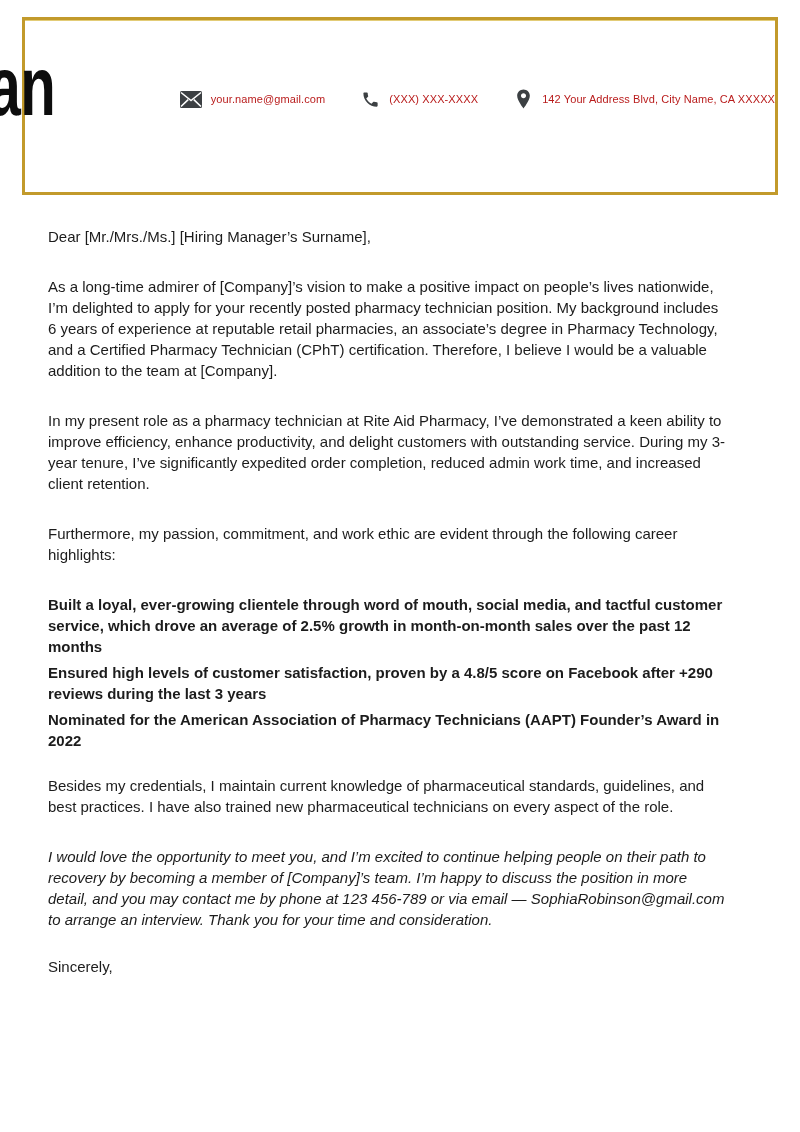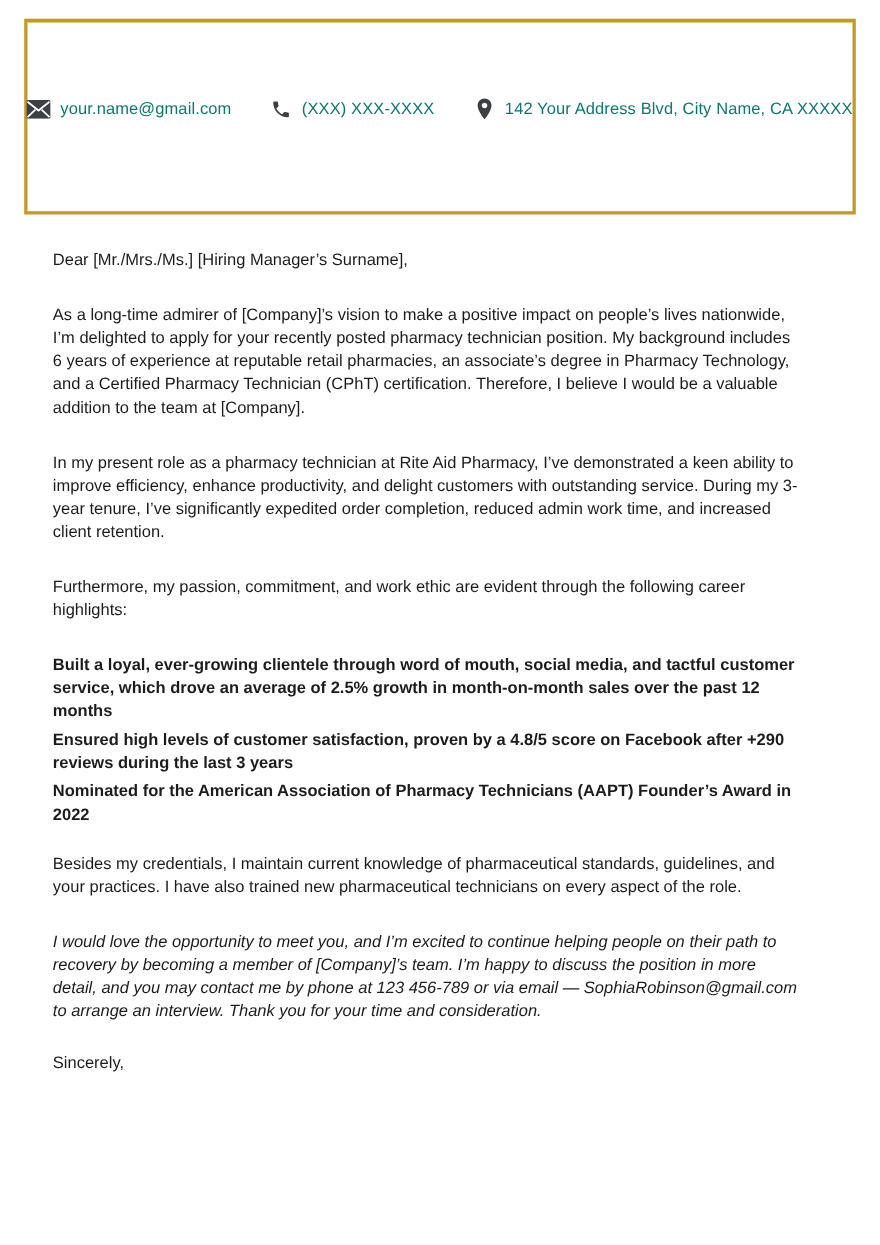--- a/index.html
+++ b/index.html
@@ -42,22 +42,22 @@
     white-space: nowrap;
     transform: scaleX(0.70);
     transform-origin: 50% 50%;
     letter-spacing: -1px;
     margin-bottom: 26px;
   }
   .contact-row {
     display: flex;
     align-items: center;
     gap: 36px;
-    font-size: 15px;
-    color: #0f766e;
+    font-size: 11px;
+    color: #b91c1c;
     letter-spacing: 0.1px;
     justify-content: space-between;
   }
   .contact-item {
     display: flex;
     align-items: center;
     gap: 9px;
     white-space: nowrap;
   }
   .icon { display: inline-flex; align-items: center; justify-content: center; }
@@ -129,19 +129,19 @@
     <p>As a long-time admirer of [Company]’s vision to make a positive impact on people’s lives nationwide, I’m delighted to apply for your recently posted pharmacy technician position. My background includes 6 years of experience at reputable retail pharmacies, an associate’s degree in Pharmacy Technology, and a Certified Pharmacy Technician (CPhT) certification. Therefore, I believe I would be a valuable addition to the team at [Company].</p>
     <p>In my present role as a pharmacy technician at Rite Aid Pharmacy, I’ve demonstrated a keen ability to improve efficiency, enhance productivity, and delight customers with outstanding service. During my 3-year tenure, I’ve significantly expedited order completion, reduced admin work time, and increased client retention.</p>
     <p>Furthermore, my passion, commitment, and work ethic are evident through the following career highlights:</p>
 
     <div class="highlights">
       <p>Built a loyal, ever-growing clientele through word of mouth, social media, and tactful customer service, which drove an average of 2.5% growth in month-on-month sales over the past 12 months</p>
       <p>Ensured high levels of customer satisfaction, proven by a 4.8/5 score on Facebook after +290 reviews during the last 3 years</p>
       <p>Nominated for the American Association of Pharmacy Technicians (AAPT) Founder’s Award in 2022</p>
     </div>
 
-    <p>Besides my credentials, I maintain current knowledge of pharmaceutical standards, guidelines, and your practices. I have also trained new pharmaceutical technicians on every aspect of the role.</p>
+    <p>Besides my credentials, I maintain current knowledge of pharmaceutical standards, guidelines, and best practices. I have also trained new pharmaceutical technicians on every aspect of the role.</p>
     <p class="closing">I would love the opportunity to meet you, and I’m excited to continue helping people on their path to recovery by becoming a member of [Company]’s team. I’m happy to discuss the position in more detail, and you may contact me by phone at 123 456-789 or via email — SophiaRobinson@gmail.com to arrange an interview. Thank you for your time and consideration.</p>
 
     <p class="signoff">Sincerely,</p>
   </main>
 
 </div>
 
 </body></html>

